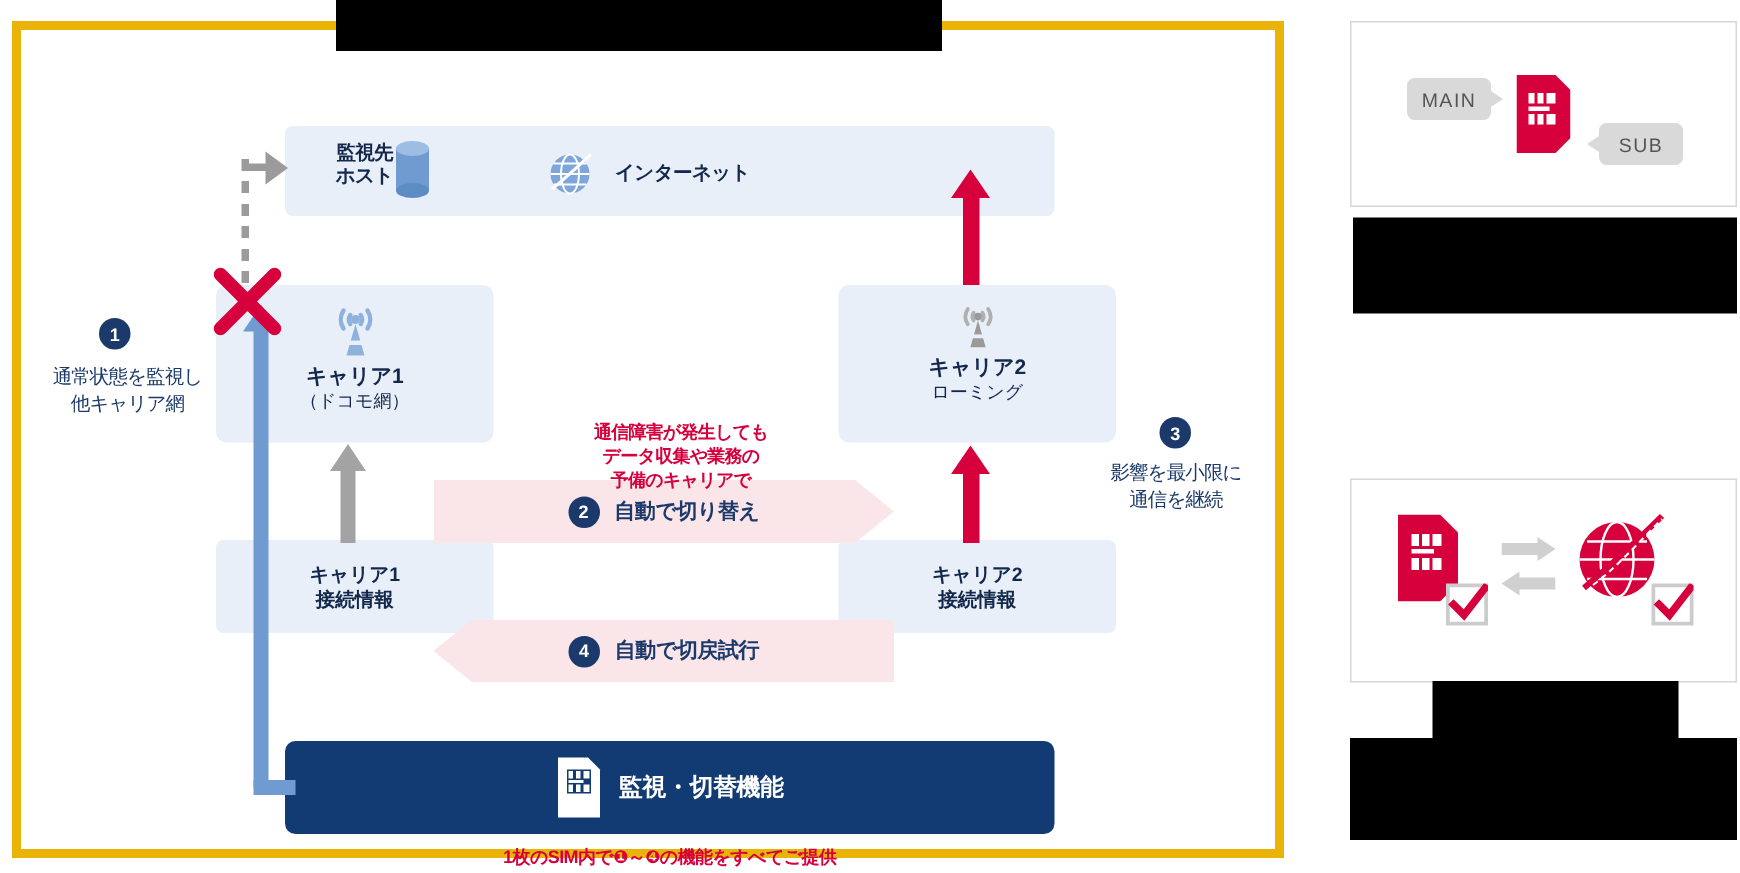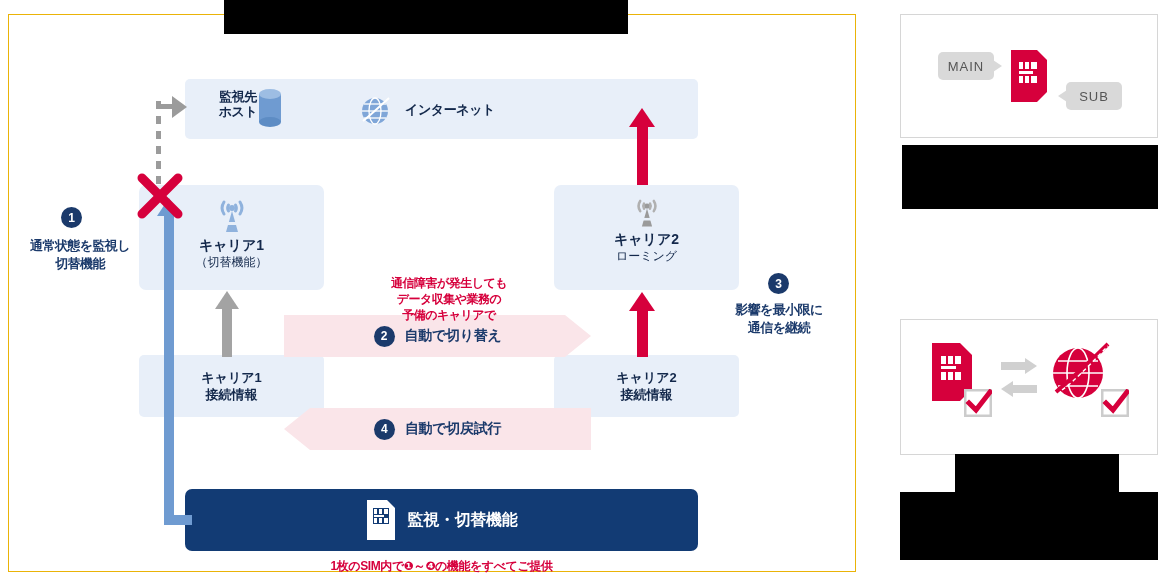--- a/index.html
+++ b/index.html
@@ -5,21 +5,21 @@
   html,body{margin:0;padding:0;background:#ffffff;}
   body{
     width:1160px;height:582px;position:relative;overflow:hidden;
     font-family:"Liberation Sans","DejaVu Sans",sans-serif;
     color:#1b3a6b;
   }
 
   
   #main-panel{
     position:absolute;left:8px;top:14px;width:848px;height:558px;
-    border:1px solid #eab308;background:#ffffff;box-sizing:border-box;
+    border:6px solid #eab308;background:#ffffff;box-sizing:border-box;
   }
 
   .redaction{position:absolute;background:#000000;}
 
   
   #top-band{
     position:absolute;left:176px;top:64px;width:513px;height:60px;
     background:#e8eff9;border-radius:5px;
   }
   #host-label{
@@ -126,21 +126,21 @@
   .chev-label{font-size:14px;font-weight:bold;color:#1b3a6b;letter-spacing:-0.3px;}
 
   .badge{
     width:21px;height:21px;border-radius:50%;background:#1b3a6b;color:#ffffff;
     font-size:12px;font-weight:bold;display:flex;align-items:center;justify-content:center;
   }
   .badge-float{position:absolute;}
 
   
   .note-blue{
-    position:absolute;font-size:13px;font-weight:bold;color:#1b3a6b;
+    position:absolute;font-size:13px;font-weight:normal;color:#1b3a6b;
     line-height:18px;text-align:center;letter-spacing:-0.6px;
   }
   #note1{left:8px;top:222px;width:126px;}
   #note3{left:700px;top:286px;width:140px;}
   #note-red{
     position:absolute;left:345px;top:228px;width:190px;
     font-size:12px;font-weight:bold;color:#d6003c;line-height:16px;
     text-align:center;letter-spacing:-0.5px;margin-top:32px;
   }
 
@@ -227,21 +227,21 @@
         <path d="M11 19 A11 11 0 0 1 11 7"></path>
         <path d="M27 19 A11 11 0 0 0 27 7"></path>
         <path d="M15.5 16 A6 6 0 0 1 15.5 10"></path>
         <path d="M22.5 16 A6 6 0 0 0 22.5 10"></path>
       </g>
       <circle cx="19" cy="13" r="3" fill="#8fb2dd"></circle>
       <path d="M19 16 L25 37 L13 37 Z" fill="#8fb2dd"></path>
       <rect x="13" y="27" width="12" height="3" fill="#e8eff9"></rect>
     </svg>
     <div class="carrier-title">キャリア1</div>
-    <div class="carrier-sub">（切替機能）</div>
+    <div class="carrier-sub">（ドコモ網）</div>
   </div>
 
   <div class="carrier-box" id="carrier2-box">
     <svg class="tower-ico" width="38" height="34" viewBox="0 0 38 40">
       <g fill="none" stroke="#b0b0b0" stroke-width="3" stroke-linecap="round">
         <path d="M11 19 A11 11 0 0 1 11 7"></path>
         <path d="M27 19 A11 11 0 0 0 27 7"></path>
         <path d="M15.5 16 A6 6 0 0 1 15.5 10"></path>
         <path d="M22.5 16 A6 6 0 0 0 22.5 10"></path>
       </g>
@@ -285,21 +285,21 @@
     <div class="chev-label">自動で切り替え</div>
   </div>
   <div class="chev" id="chev-revert">
     <div class="badge">4</div>
     <div class="chev-label">自動で切戻試行</div>
   </div>
 
   <div class="badge badge-float" style="left:52px;top:192px;">1</div>
   <div class="note-blue" id="note1">
     <span>通常状態を監視し</span><br>
-    <span>切替機能</span>
+    <span>他キャリア網</span>
   </div>
 
   <div class="badge badge-float" style="left:759px;top:258px;">3</div>
   <div class="note-blue" id="note3">
     <span>影響を最小限に</span><br>
     <span>通信を継続</span>
   </div>
 
   <div id="note-red">
     <span>通信障害が発生しても</span><br>

